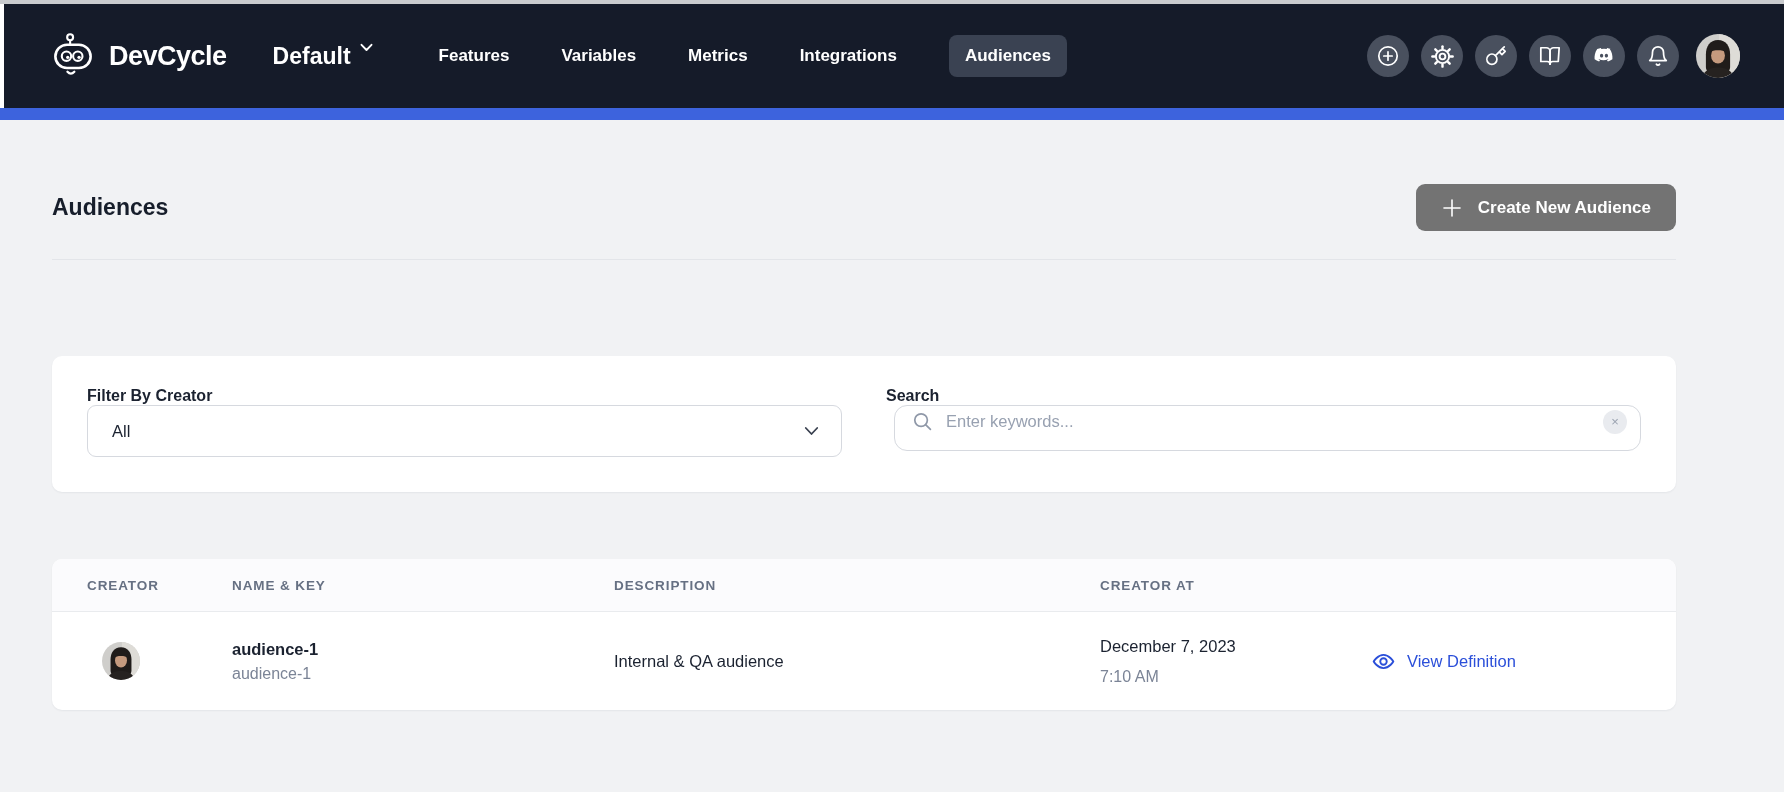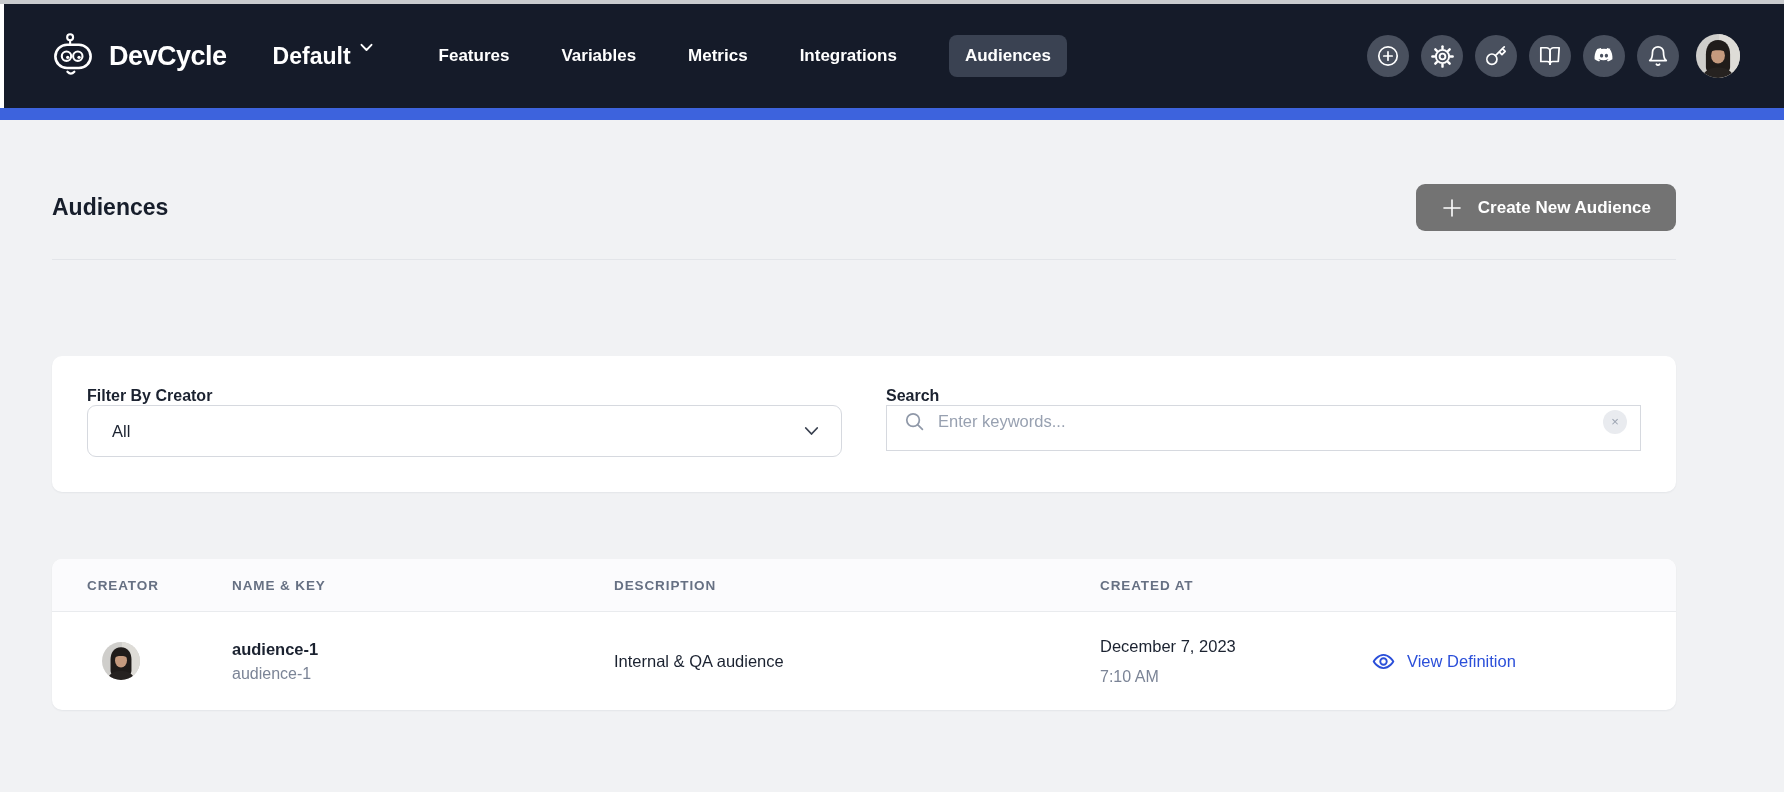--- a/index.html
+++ b/index.html
@@ -84,23 +84,23 @@
   }
   .filter-col { flex: 1; min-width: 0; }
   .field-label { font-size: 16px; font-weight: 600; color: #1b2230; }
   .select-box {
     height: 52px; border: 1px solid #d6d9df; border-radius: 9px;
     background: #fff; display: flex; align-items: center; justify-content: space-between;
     padding: 0 22px 0 24px; cursor: pointer;
   }
   .select-value { font-size: 16.5px; font-weight: 500; color: #1b2230; }
   .search-box {
-    height: 46px; border: 1px solid #d6d9df; border-radius: 0;
+    height: 46px; border: 1px solid #d6d9df; border-radius: 13px;
     background: #fff; display: flex; align-items: center;
-    padding: 0 13px 13px 17px; gap: 13px;
+    padding: 0 13px 13px 17px; gap: 13px; margin-left: 8px;
   }
   .search-box input {
     flex: 1; border: none; outline: none; background: transparent;
     font-family: inherit; font-size: 16.5px; color: #1b2230;
   }
   .search-box input::placeholder { color: #98a1b1; }
   .clear-btn {
     width: 24px; height: 24px; border-radius: 50%;
     background: #e9ebef; color: #9aa2b0;
     border: none; font-size: 13px; line-height: 1;
@@ -289,21 +289,21 @@
         </button>
       </div>
     </div>
   </section>
 
   <section class="table-card">
     <div class="t-grid t-head">
       <div class="th">CREATOR</div>
       <div class="th">NAME &amp; KEY</div>
       <div class="th">DESCRIPTION</div>
-      <div class="th">CREATED AT</div>
+      <div class="th">CREATOR AT</div>
       <div class="th"></div>
     </div>
     <div class="t-grid t-row">
       <div>
         <div class="row-avatar">
           <svg width="38" height="38" viewBox="0 0 40 40">
             <rect width="40" height="40" fill="#cfcecb"></rect>
             <rect x="21" width="19" height="40" fill="#dedcd7"></rect>
             <path d="M20 5.5 C12.5 5.5 9 11.5 9 18.5 L9 30 C9 33 11 35.5 13.5 35.5 L26.5 35.5 C29 35.5 31 33 31 30 L31 18.5 C31 11.5 27.5 5.5 20 5.5 Z" fill="#201c1a"></path>
             <ellipse cx="20" cy="19.5" rx="6.3" ry="7.4" fill="#c59a7e"></ellipse>

